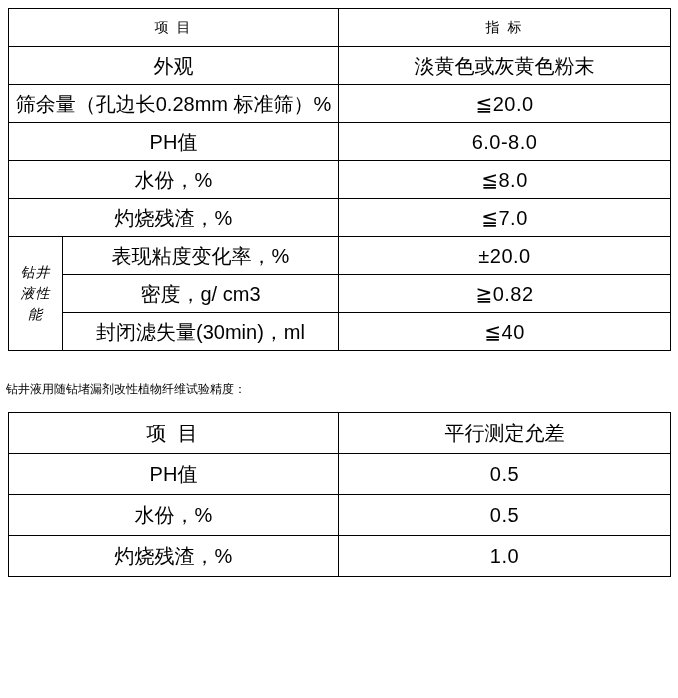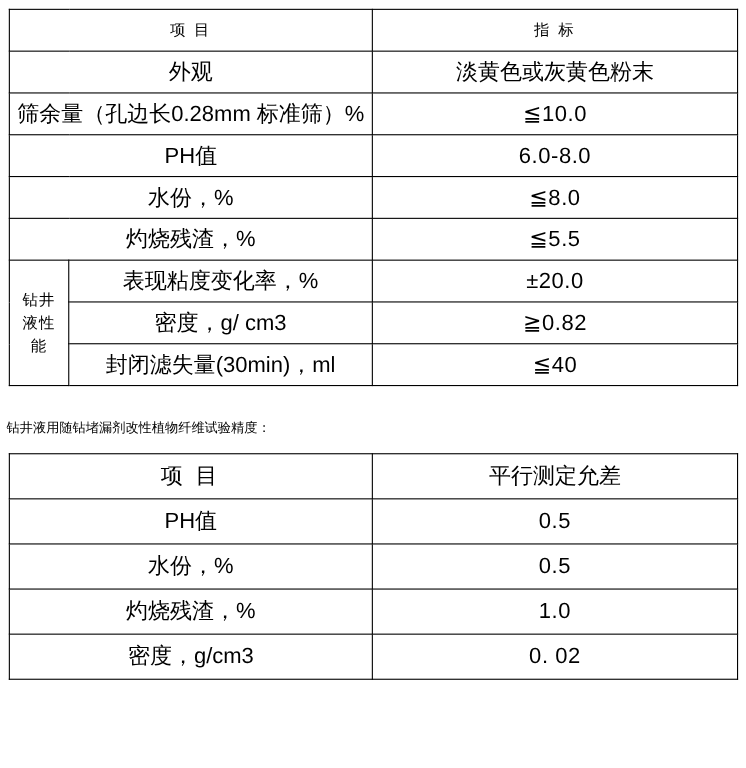--- a/index.html
+++ b/index.html
@@ -46,20 +46,21 @@
   #table1 td { height: 37px; }
   #table1 td.header-cell {
     font-size: 14px;
     letter-spacing: 2px;
   }
   #table1 td.rowlabel {
     width: 54px;
     font-size: 14px;
     line-height: 1.5;
     letter-spacing: 1px;
+    font-style: italic;
   }
   .spaced {
     letter-spacing: 3px;
   }
   
   #caption {
     position: absolute;
     left: 6px;
     top: 381px;
     font-size: 12px;
@@ -93,33 +94,33 @@
       <tr>
         <td class="header-cell" colspan="2">项 目</td>
         <td class="header-cell">指 标</td>
       </tr>
       <tr>
         <td colspan="2">外观</td>
         <td>淡黄色或灰黄色粉末</td>
       </tr>
       <tr>
         <td colspan="2">筛余量（孔边长0.28mm 标准筛）%</td>
-        <td class="num">≦10.0</td>
+        <td class="num">≦20.0</td>
       </tr>
       <tr>
         <td colspan="2">PH值</td>
         <td class="num">6.0-8.0</td>
       </tr>
       <tr>
         <td colspan="2">水份，%</td>
         <td class="num">≦8.0</td>
       </tr>
       <tr>
         <td colspan="2">灼烧残渣，%</td>
-        <td class="num">≦5.5</td>
+        <td class="num">≦7.0</td>
       </tr>
       <tr>
         <td class="rowlabel" rowspan="3">
           <div>钻井</div>
           <div>液性</div>
           <div>能</div>
         </td>
         <td>表现粘度变化率，%</td>
         <td class="num">±20.0</td>
       </tr>
@@ -151,20 +152,16 @@
         <td class="num">0.5</td>
       </tr>
       <tr>
         <td>水份，%</td>
         <td class="num">0.5</td>
       </tr>
       <tr>
         <td>灼烧残渣，%</td>
         <td class="num">1.0</td>
       </tr>
-      <tr>
-        <td>密度，g/cm3</td>
-        <td class="num">0. 02</td>
-      </tr>
     </tbody>
   </table>
 
 </div>
 
 </body></html>

